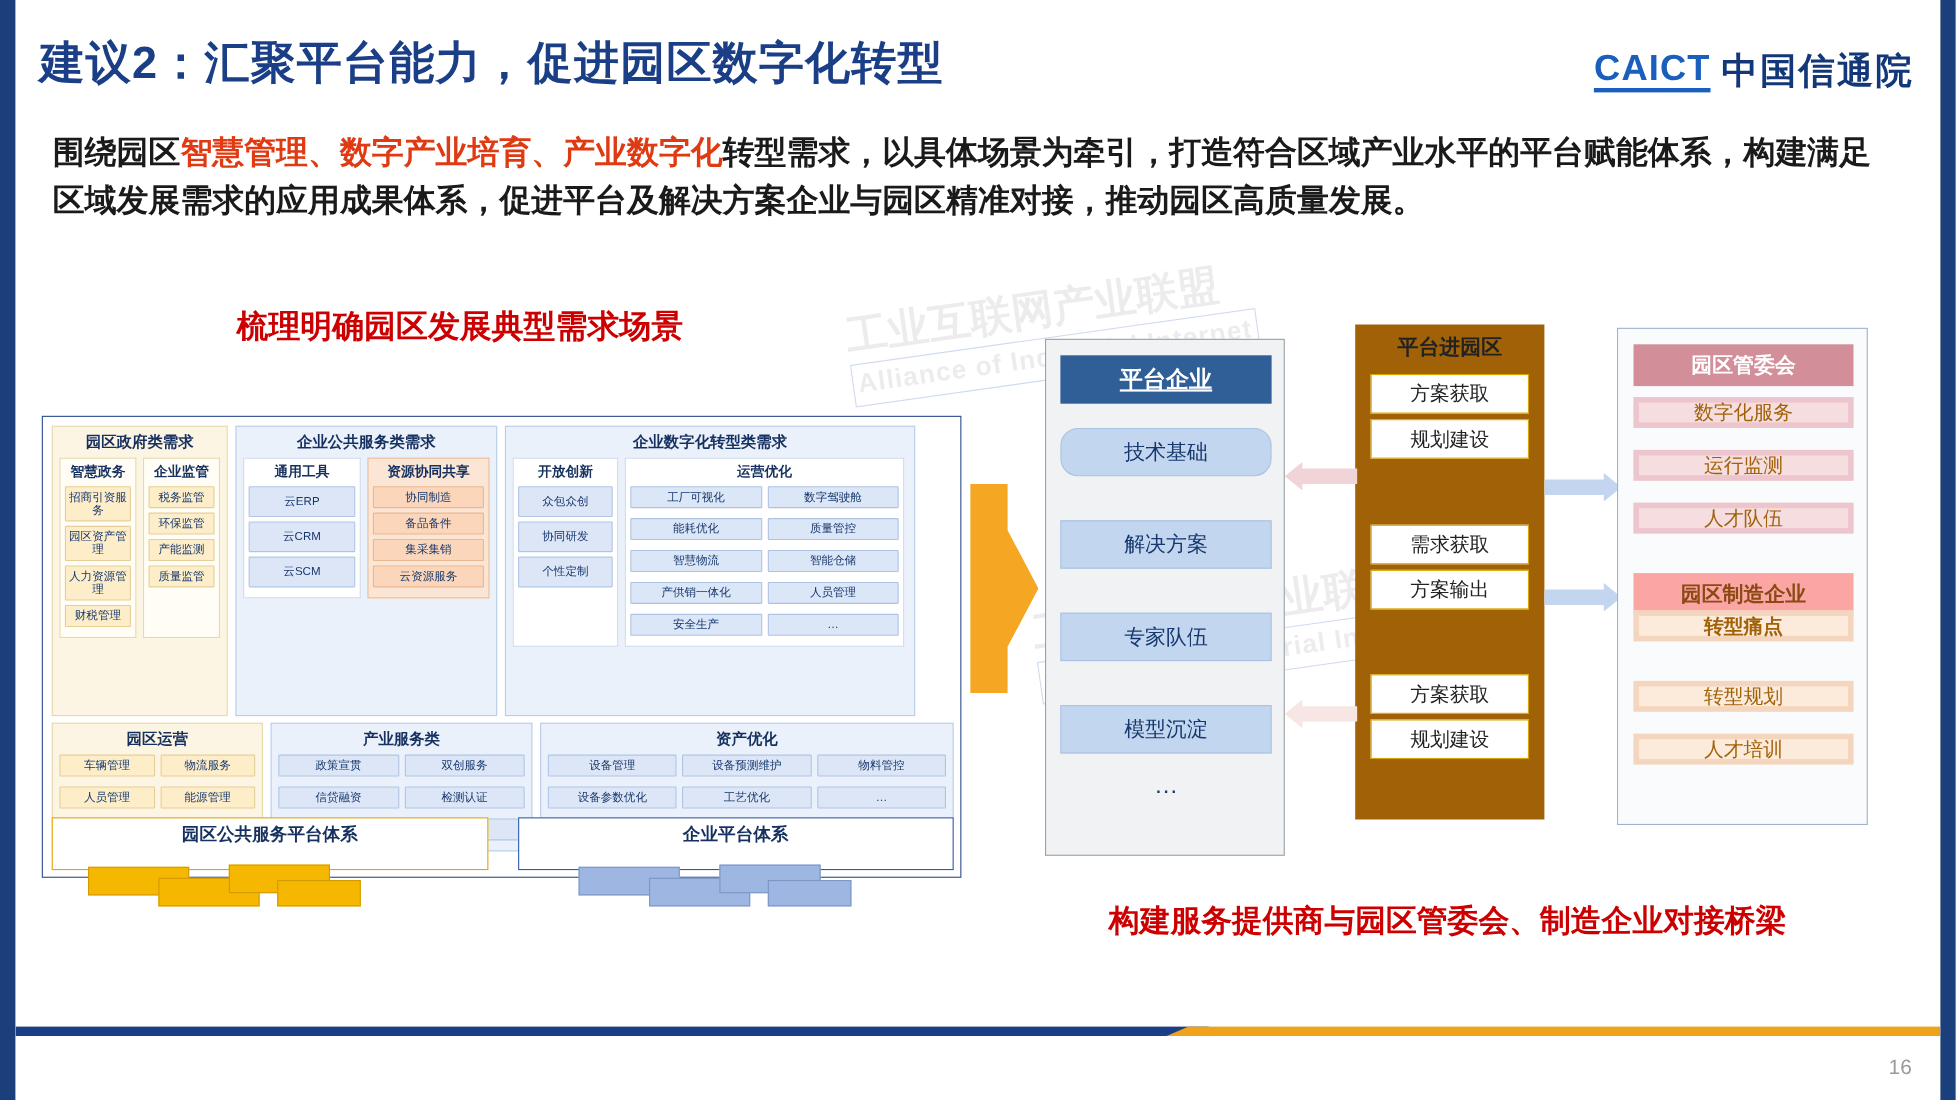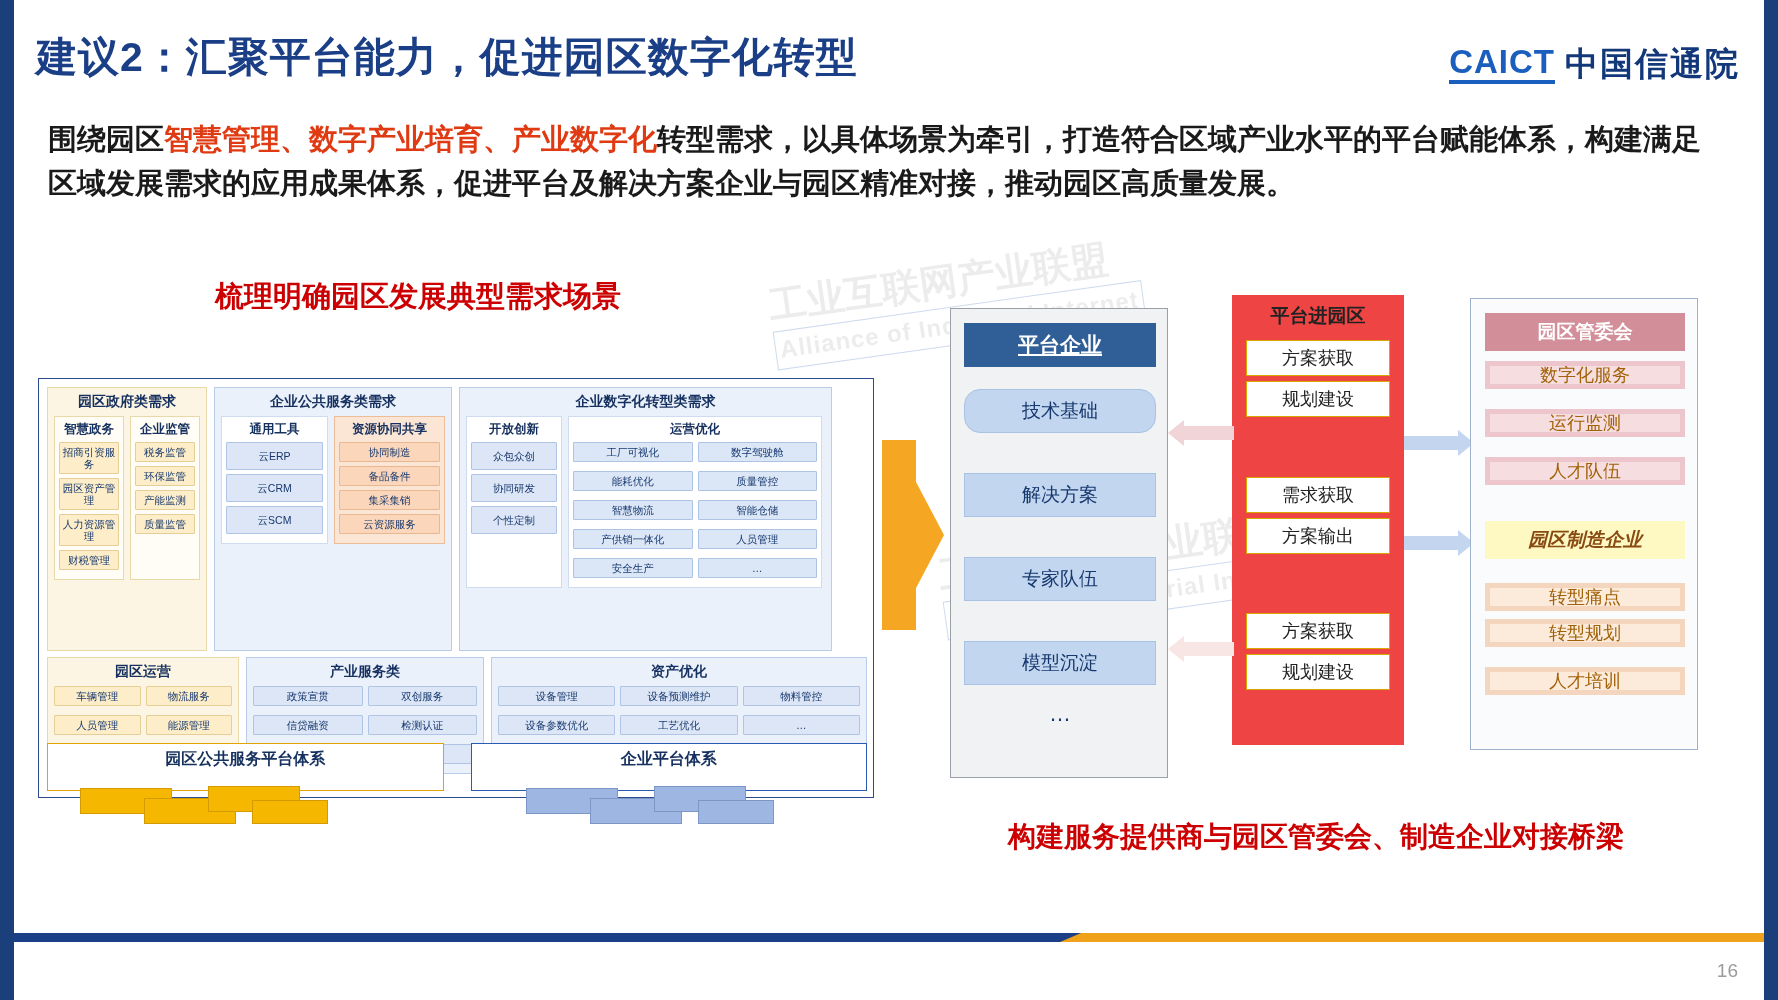--- a/index.html
+++ b/index.html
@@ -115,21 +115,21 @@
   }
   .platitem {
     position:absolute; left:13px; width:192px; height:44px;
     background:#c2d6ef; border:1px solid #a9c2e3; color:#17386e;
     font-size:19px; display:flex; align-items:center; justify-content:center;
   }
 
   
   #yellowcol {
     position:absolute; left:1232px; top:295px; width:172px; height:450px;
-    background:#ef4444;
+    background:#a16207;
   }
   .ycaption {
     position:absolute; left:0; top:8px; width:100%; text-align:center;
     font-size:19px; font-weight:bold; color:#222;
   }
   .ybox {
     position:absolute; left:14px; width:144px; height:36px;
     background:#fff; border:1px solid #d8a600; color:#222;
     font-size:18px; display:flex; align-items:center; justify-content:center;
   }
@@ -141,21 +141,21 @@
   #rightcol {
     position:absolute; left:1470px; top:298px; width:228px; height:452px;
     border:1px solid #9fb2ce; background:#fafbfd;
   }
   .rhead {
     position:absolute; left:14px; width:200px; height:38px;
     display:flex; align-items:center; justify-content:center;
     font-size:19px; font-weight:bold; color:#fff;
   }
   .rhead.red { background:#d38f99; }
-  .rhead.orange { background:#fef9c3; color:#8a4b13;font-style:italic; }
+  .rhead.orange { background:#fca5a5; color:#8a4b13; }
   .ritem {
     position:absolute; left:14px; width:200px; height:28px;
     display:flex; align-items:center; justify-content:center;
     font-size:18px; color:#a16207; border:5px solid #f97316;
   }
   .ritem.pink { background:#f6dde0; border-color:#ecc6cc; }
   .ritem.peach { background:#fceadb; border-color:#f3d6bd; }
 
   
   .bottom-red {
@@ -365,21 +365,21 @@
     <polygon points="0,13 16,0 16,6 66,6 66,20 16,20 16,26" fill="#f7e6e3"></polygon>
   </svg>
 
   <div id="rightcol">
     <div class="rhead red" style="top:14px;">园区管委会</div>
     <div class="ritem pink" style="top:62px;">数字化服务</div>
     <div class="ritem pink" style="top:110px;">运行监测</div>
     <div class="ritem pink" style="top:158px;">人才队伍</div>
 
     <div class="rhead orange" style="top:222px;">园区制造企业</div>
-    <div class="ritem peach" style="top:284px;">转型痛点</div>
+    <div class="ritem peach" style="top:256px;font-weight:bold;">转型痛点</div>
     <div class="ritem peach" style="top:320px;">转型规划</div>
     <div class="ritem peach" style="top:368px;">人才培训</div>
   </div>
 
   <div class="bottom-red">构建服务提供商与园区管委会、制造企业对接桥梁</div>
 
   <div class="footer-blue"></div>
   <div class="footer-orange"></div>
   <div class="pageno">16</div>
 </div>

